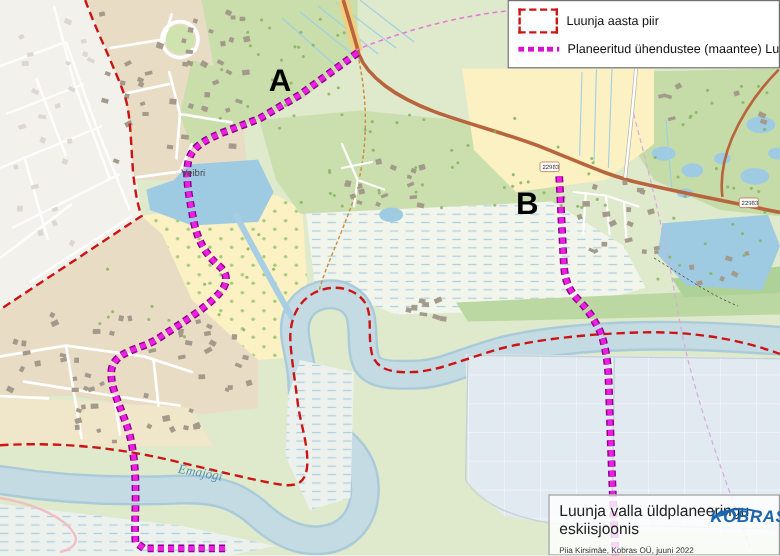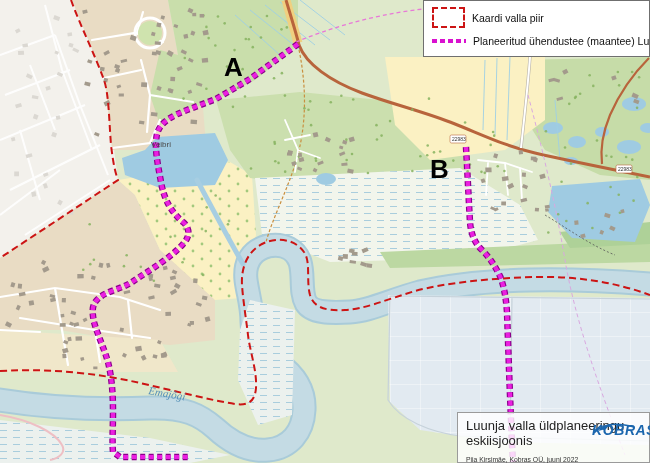--- a/index.html
+++ b/index.html
@@ -458,21 +458,21 @@
     <g>
       <rect x="616" y="165" width="16" height="8" rx="1.5" fill="#ffffff" stroke="#b8643c" stroke-width="0.6"></rect>
       <text class="plate-num" x="618" y="171">22983</text>
     </g>
   </g>
 </svg>
 
   <div class="legend">
     <div class="legend-row">
       <span class="swatch-border"></span>
-      <span class="legend-label">Kaardi valla piir</span>
+      <span class="legend-label">Luunja aasta piir</span>
     </div>
     <div class="legend-row">
       <span class="swatch-line"></span>
       <span class="legend-label">Planeeritud ühendustee (maantee) Luunja vallaga</span>
     </div>
   </div>
 
   <div class="infobox">
     <div class="title">Luunja valla üldplaneeringu eskiisjoonis</div>
     <div class="small">Piia Kirsimäe, Kobras OÜ, juuni 2022</div>

